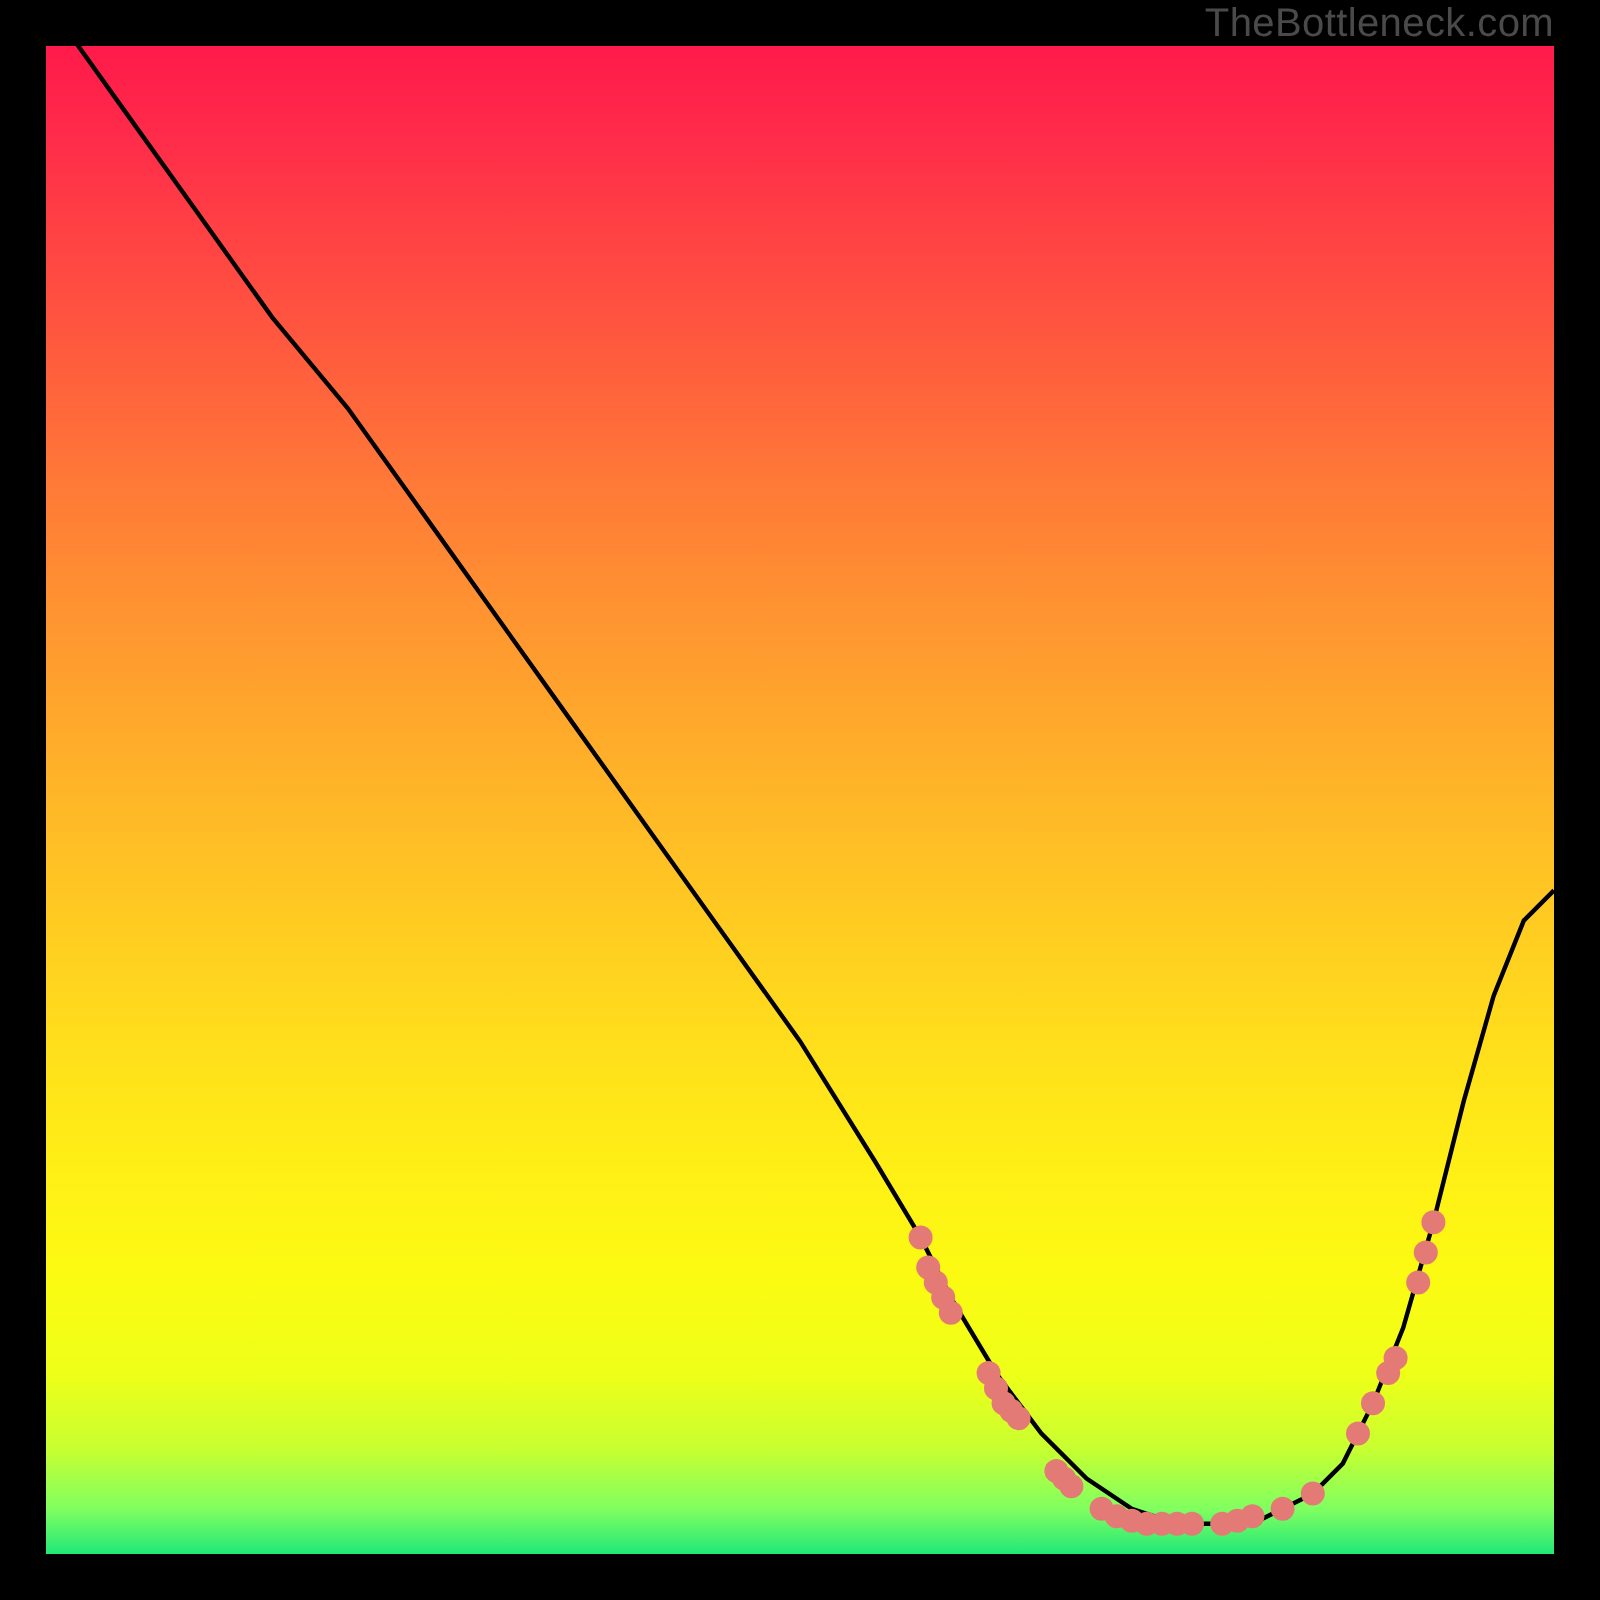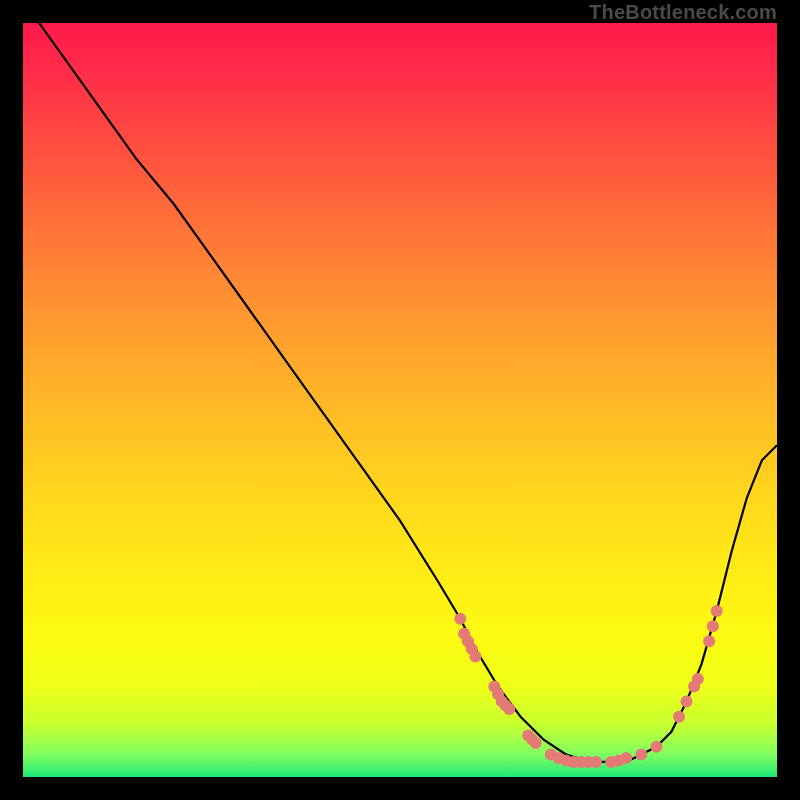--- a/index.html
+++ b/index.html
@@ -45,21 +45,21 @@
     inset: 0;
     width: 100%;
     height: 100%;
   }
   .watermark {
     position: absolute;
     top: 1px;
     right: 23px;
     color: #4a4a4a;
     font-size: 20px;
-    font-weight: bold;
+    font-weight: normal;
     letter-spacing: 0.2px;
   }
 </style>
 </head>
 <body>
 
 <div class="plot-area">
   <div class="gradient-bg"></div>
   <svg class="curve-svg" viewBox="0 0 754 754" preserveAspectRatio="none">
     <g>

